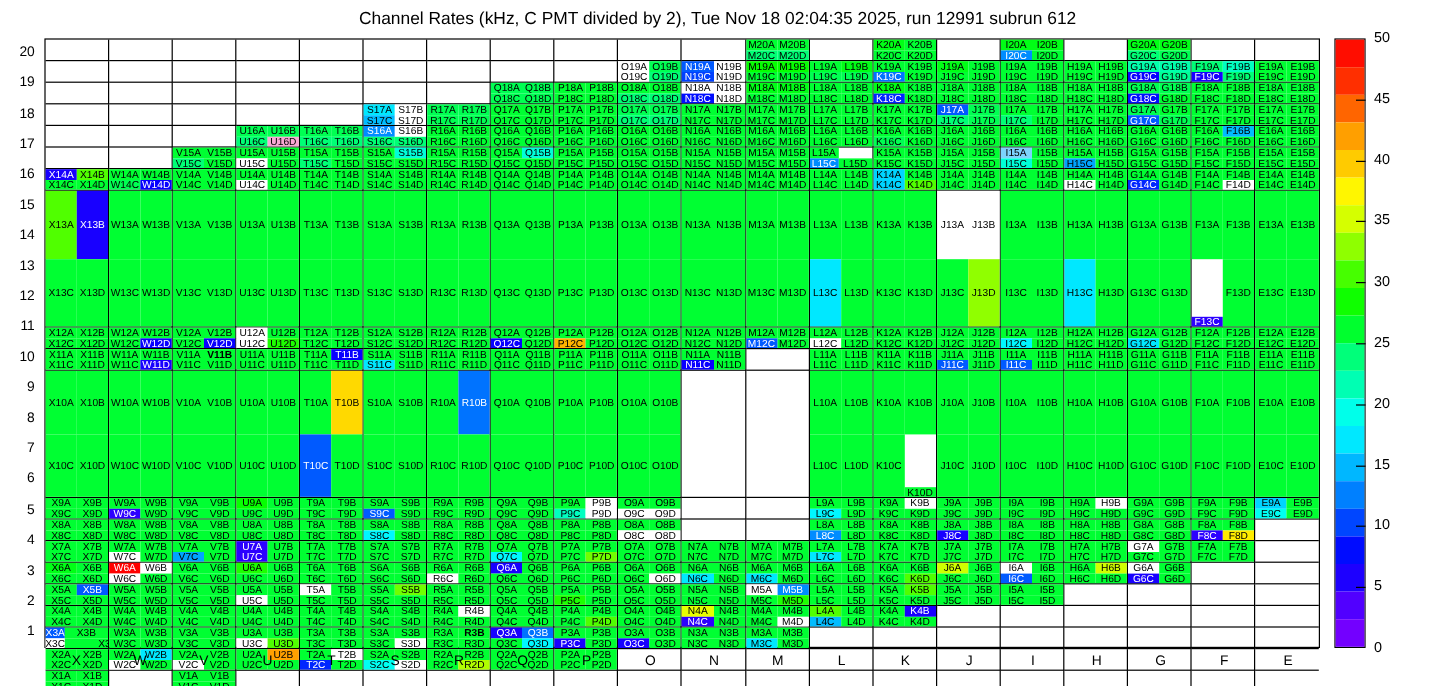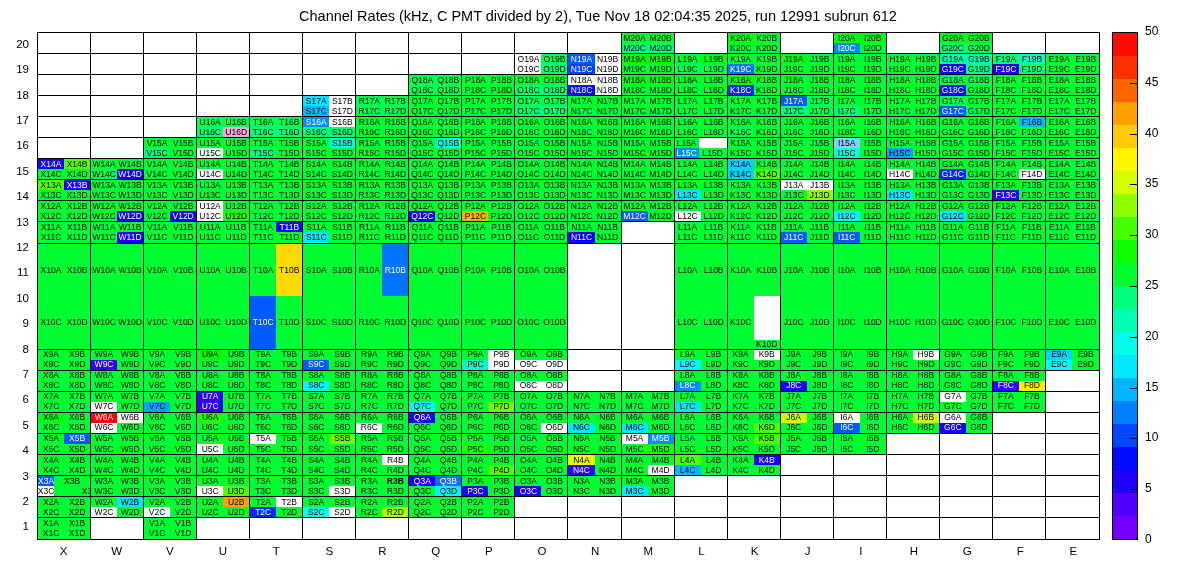--- a/index.html
+++ b/index.html
@@ -1036,21 +1036,21 @@
         </div>
         <div class="cell">
           <div class="sub" style="background: rgb(0, 255, 50); color: rgb(0, 0, 0);">G13A</div>
           <div class="sub" style="background: rgb(0, 255, 50); color: rgb(0, 0, 0);">G13B</div>
           <div class="sub" style="background: rgb(0, 255, 50); color: rgb(0, 0, 0);">G13C</div>
           <div class="sub" style="background: rgb(0, 255, 50); color: rgb(0, 0, 0);">G13D</div>
         </div>
         <div class="cell">
           <div class="sub" style="background: rgb(0, 255, 50); color: rgb(0, 0, 0);">F13A</div>
           <div class="sub" style="background: rgb(0, 255, 50); color: rgb(0, 0, 0);">F13B</div>
-          <div class="sub" style="background: rgb(44, 0, 255); color: rgb(255, 255, 255);">F13C</div>
+          <div class="sub" style="background: rgb(44, 0, 255); color: rgb(255, 255, 255); margin-top: 48px;">F13C</div>
           <div class="sub" style="background: rgb(0, 255, 50); color: rgb(0, 0, 0);">F13D</div>
         </div>
         <div class="cell lastcol">
           <div class="sub" style="background: rgb(0, 255, 50); color: rgb(0, 0, 0);">E13A</div>
           <div class="sub" style="background: rgb(0, 255, 50); color: rgb(0, 0, 0);">E13B</div>
           <div class="sub" style="background: rgb(0, 255, 50); color: rgb(0, 0, 0);">E13C</div>
           <div class="sub" style="background: rgb(0, 255, 50); color: rgb(0, 0, 0);">E13D</div>
         </div>
         <div class="cell">
           <div class="sub" style="background: rgb(0, 255, 50); color: rgb(0, 0, 0);">X12A</div>
@@ -1179,21 +1179,21 @@
           <div class="sub" style="background: rgb(0, 255, 50); color: rgb(0, 0, 0);">X11D</div>
         </div>
         <div class="cell">
           <div class="sub" style="background: rgb(0, 255, 50); color: rgb(0, 0, 0);">W11A</div>
           <div class="sub" style="background: rgb(0, 255, 50); color: rgb(0, 0, 0);">W11B</div>
           <div class="sub" style="background: rgb(0, 255, 50); color: rgb(0, 0, 0);">W11C</div>
           <div class="sub" style="background: rgb(24, 0, 255); color: rgb(255, 255, 255);">W11D</div>
         </div>
         <div class="cell">
           <div class="sub" style="background: rgb(0, 255, 50); color: rgb(0, 0, 0);">V11A</div>
-          <div class="sub" style="background: rgb(0, 255, 50); color: rgb(0, 0, 0);">V11B</div>
+          <div class="sub" style="background: rgb(0, 255, 50); color: rgb(0, 0, 0); font-weight: bold;">V11B</div>
           <div class="sub" style="background: rgb(0, 255, 50); color: rgb(0, 0, 0);">V11C</div>
           <div class="sub" style="background: rgb(0, 255, 50); color: rgb(0, 0, 0);">V11D</div>
         </div>
         <div class="cell">
           <div class="sub" style="background: rgb(0, 255, 50); color: rgb(0, 0, 0);">U11A</div>
           <div class="sub" style="background: rgb(0, 255, 50); color: rgb(0, 0, 0);">U11B</div>
           <div class="sub" style="background: rgb(0, 255, 50); color: rgb(0, 0, 0);">U11C</div>
           <div class="sub" style="background: rgb(0, 255, 50); color: rgb(0, 0, 0);">U11D</div>
         </div>
         <div class="cell">

